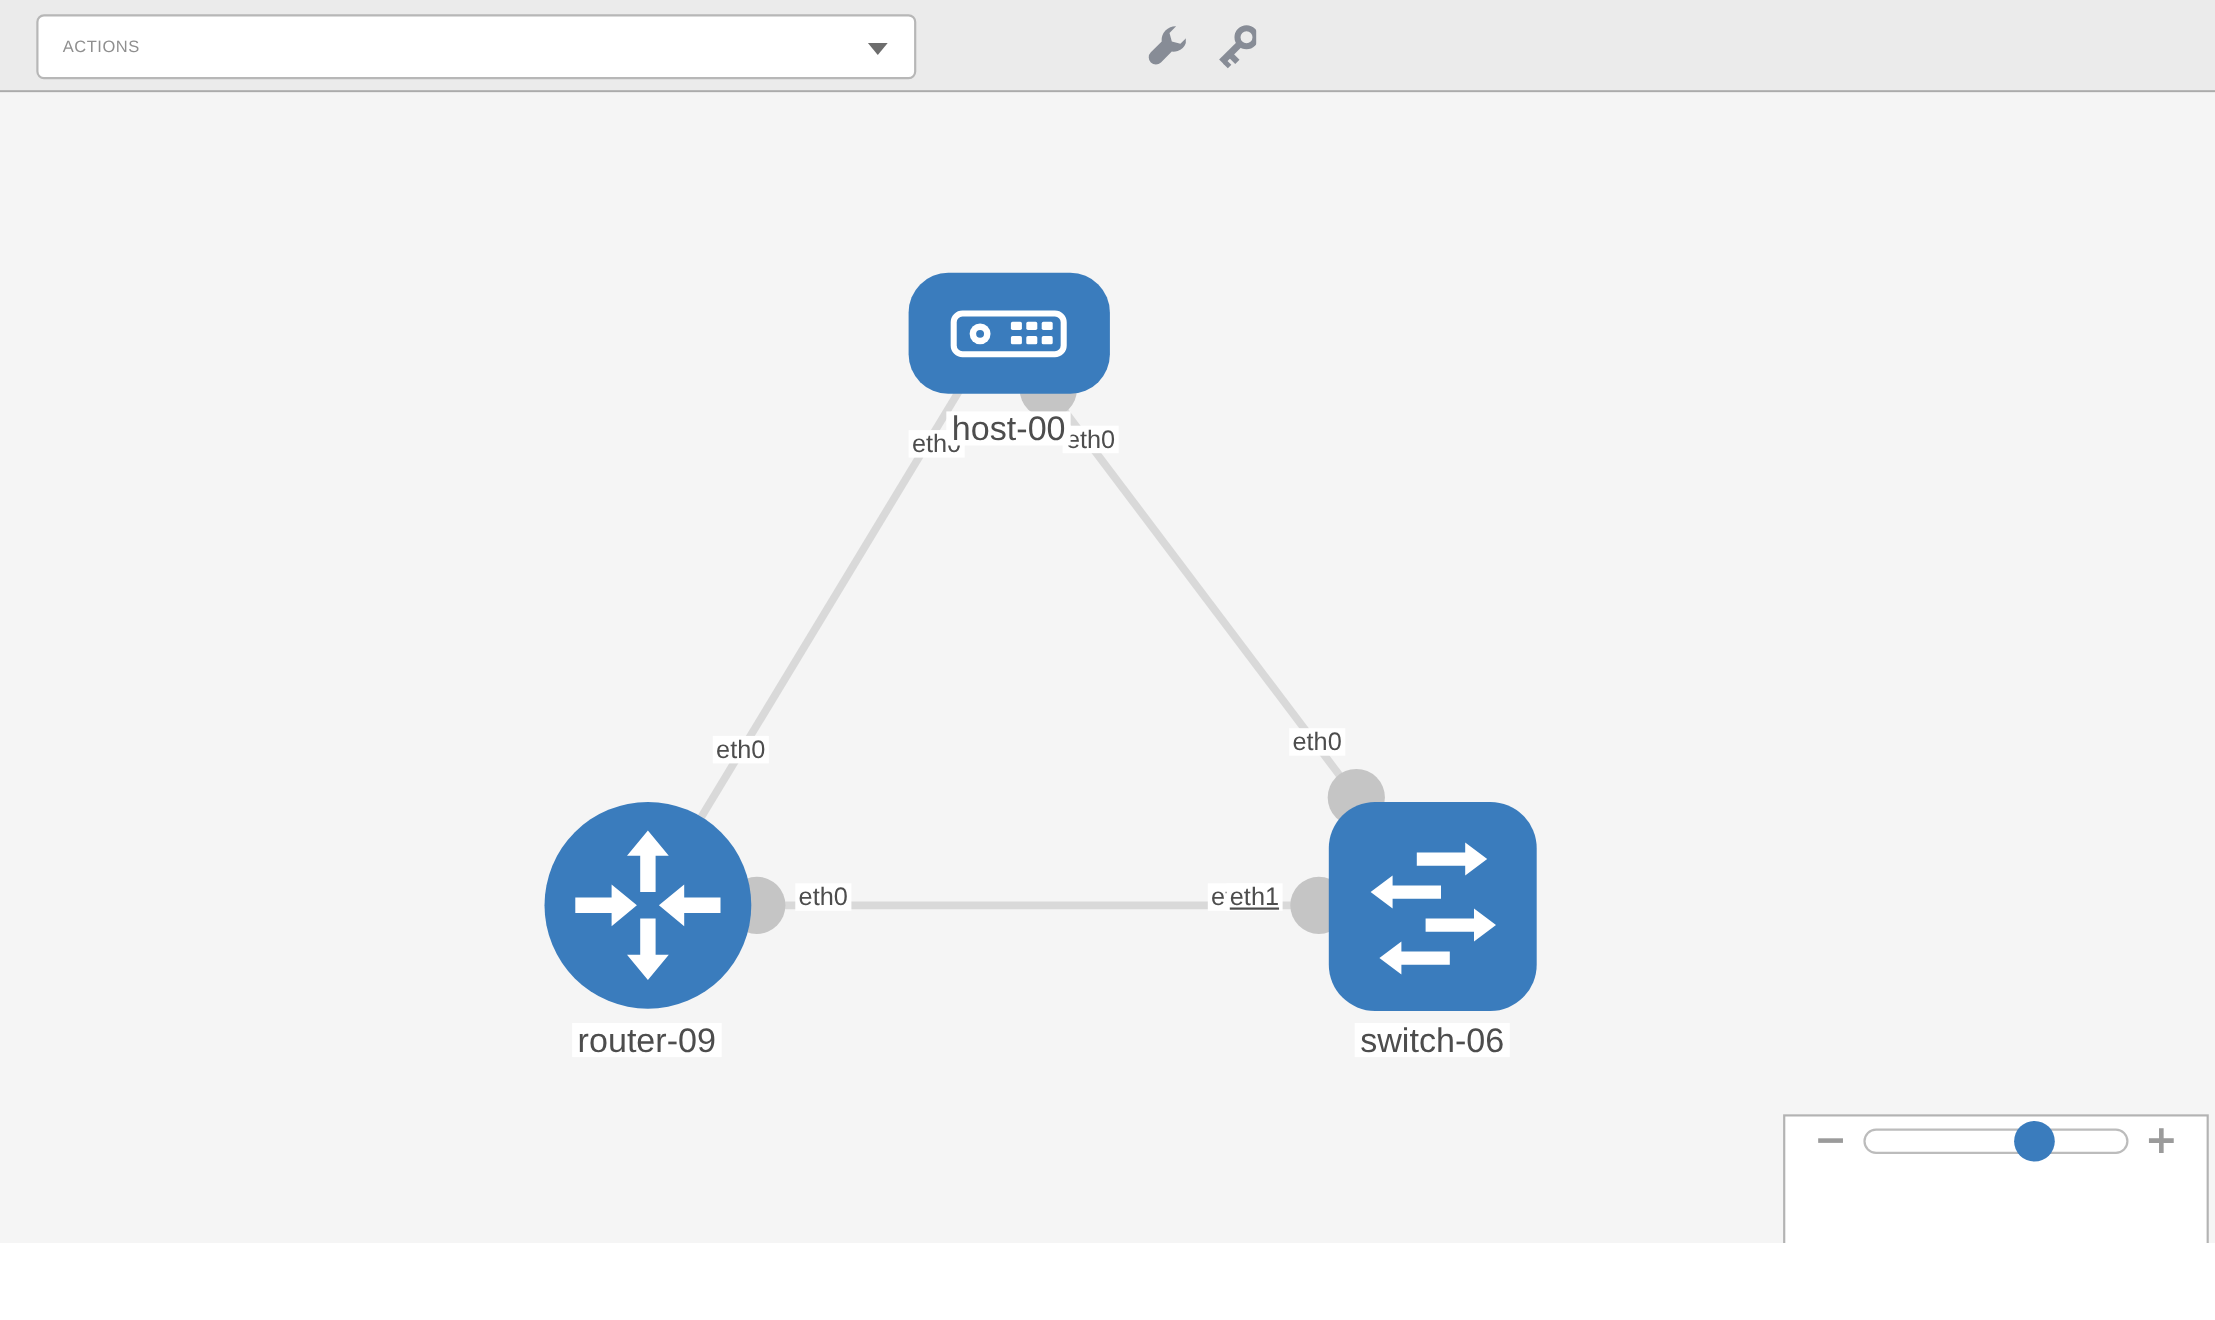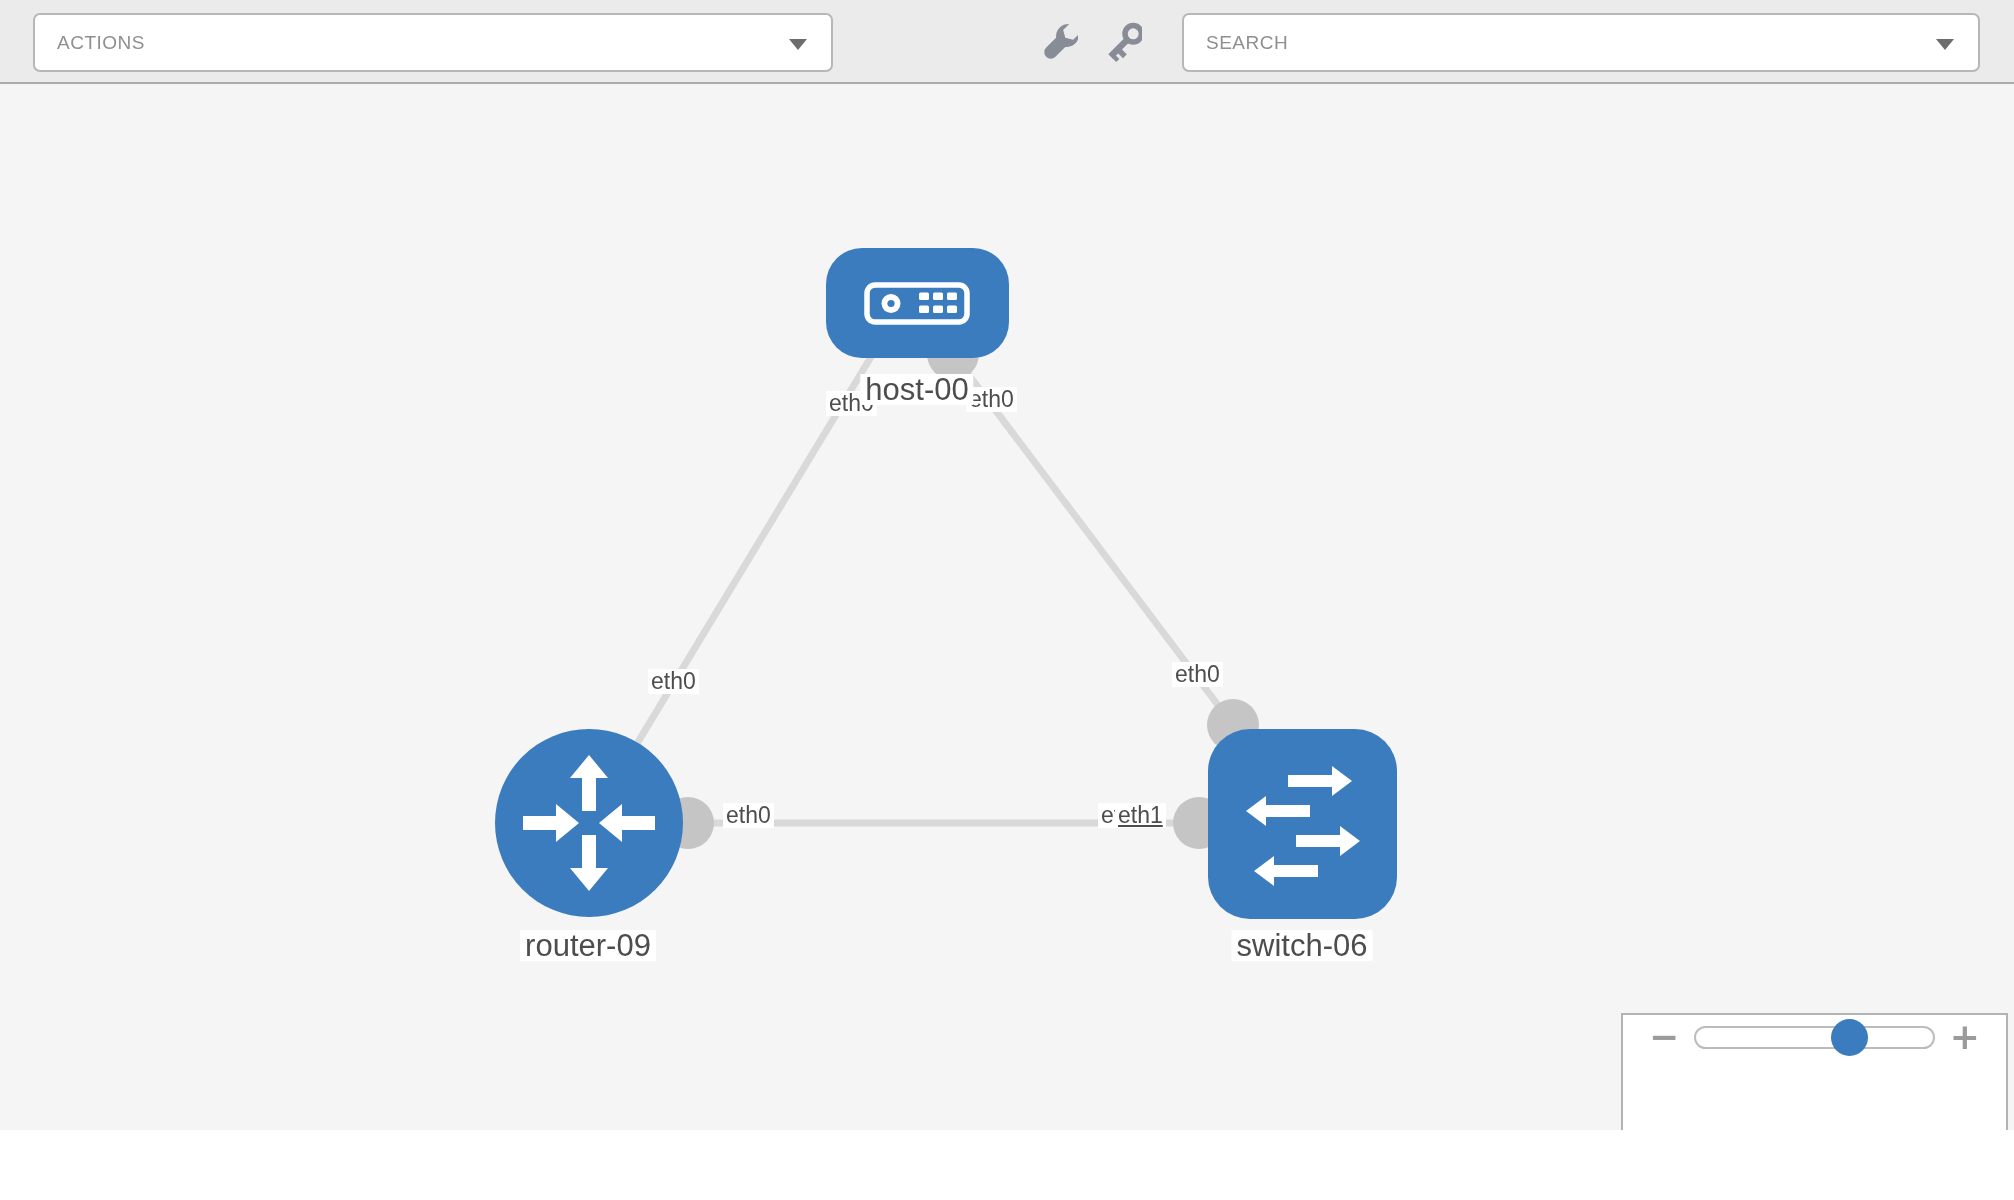--- a/index.html
+++ b/index.html
@@ -10,21 +10,21 @@
   
   .modal-header { position:relative; height:68px; background:#fff; border-bottom:1px solid #dddddd; }
   .page-title { position:absolute; left:40px; top:0; line-height:67px; font-size:25px; font-weight:700; color:#4b4b4b; }
   .close-btn { position:absolute; right:32px; top:15px; width:38px; height:38px; border:none; background:transparent; cursor:pointer; padding:0; }
 
   
   .toolbar { position:relative; height:84px; background:#ebebeb; border-bottom:2px solid #ababab; }
   .dd { position:absolute; top:13px; height:59px; background:#fff; border:2px solid #b7b7b7; border-radius:7px; cursor:pointer; }
   .dd-actions { left:33px; width:800px; }
   .dd-search { left:1182px; width:798px; }
-  .dd-label { position:absolute; left:22px; top:50%; transform:translateY(-50%); font-size:19px; color:#8f8f8f; letter-spacing:.5px; }
+  .dd-label { position:absolute; left:22px; top:50%; transform:translateY(-50%); font-size:15px; color:#8f8f8f; letter-spacing:.5px; }
   .dd-caret { position:absolute; right:24px; top:24px; width:0; height:0;
               border-left:9px solid transparent; border-right:9px solid transparent; border-top:11px solid #6d6d6d; }
   .tool-icon-btn { position:absolute; top:20px; width:36px; height:46px; background:transparent; border:none; padding:0; cursor:pointer; }
   .btn-wrench { left:1042px; }
   .btn-key { left:1106px; }
 
   
   .canvas { position:relative; height:1046px; background:#f5f5f5; overflow:hidden; }
   .canvas svg.topo { position:absolute; left:0; top:0; }
 
@@ -73,24 +73,20 @@
       <svg width="36" height="46" viewBox="0 0 36 46">
         <g transform="rotate(45 18 23)">
           <circle cx="18" cy="10" r="8.2" fill="none" stroke="#878c96" stroke-width="5.5"></circle>
           <rect x="14.8" y="17" width="6.4" height="25" fill="#878c96"></rect>
           <rect x="20" y="29" width="8" height="5.5" fill="#878c96"></rect>
           <rect x="20" y="37.5" width="6" height="4.5" fill="#878c96"></rect>
         </g>
       </svg>
     </button>
 
-    <div class="dd dd-search">
-      <span class="dd-label">SEARCH</span>
-      <span class="dd-caret"></span>
-    </div>
   </div>
 
   <div class="canvas">
 
     <svg class="topo" width="2014" height="1046" viewBox="0 0 2014 1046">
 
       <line x1="880" y1="258" x2="589" y2="739" stroke="#d9d9d9" stroke-width="7"></line>
       <line x1="953" y1="270" x2="1233" y2="641" stroke="#d9d9d9" stroke-width="7"></line>
       <line x1="688" y1="739" x2="1199" y2="739" stroke="#d9d9d9" stroke-width="7"></line>
 

